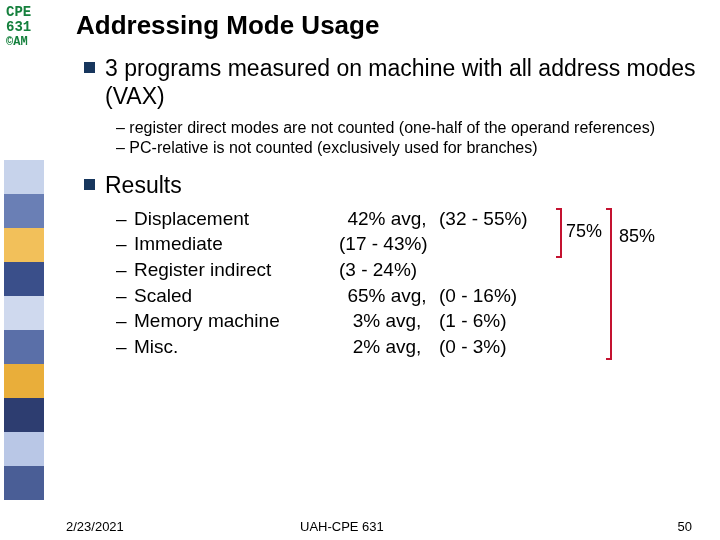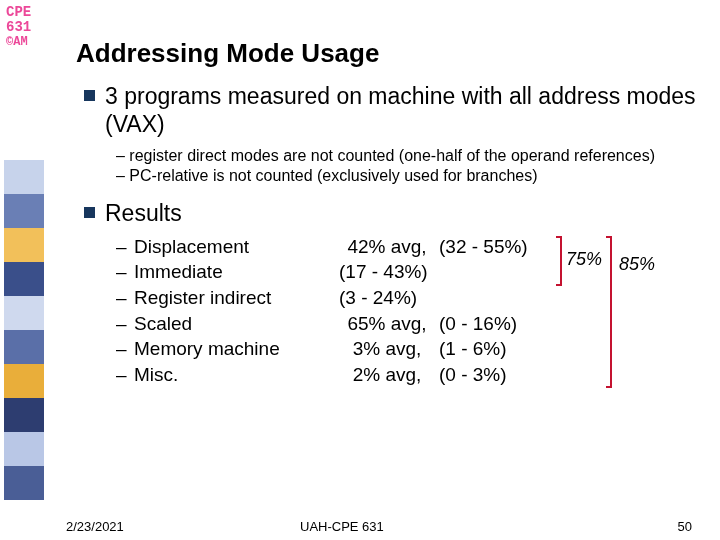--- a/index.html
+++ b/index.html
@@ -16,21 +16,21 @@
     left: 0; top: 0;
     width: 48px;
     height: 540px;
   }
   .course-code {
     position: absolute;
     left: 6px; top: 5px;
     font-family: "Courier New", monospace;
     font-weight: bold;
     font-size: 14px;
-    color: #ec4899;
+    color: #15803d;
     line-height: 1.05;
     white-space: pre;
   }
   .course-code .am { font-size: 12px; }
   .stripe {
     position: absolute;
     left: 4px;
     width: 40px;
     height: 340px;
     top: 160px;
@@ -40,21 +40,20 @@
   .stripe div { flex: 1; }
   .s1 { background:#c7d3eb; } .s2 { background:#6a7fb5; } .s3 { background:#f2c05a; }
   .s4 { background:#3a4f8a; } .s5 { background:#cfd9ee; } .s6 { background:#5a6fa8; }
   .s7 { background:#e9ae3a; } .s8 { background:#2d3d70; } .s9 { background:#b9c7e6; }
   .s10{ background:#4a5e96; }
 
   .content {
     position: absolute;
     left: 76px; top: 10px;
     width: 630px;
-    margin-top: 28px;
   }
   h1 {
     font-size: 26px;
     font-weight: bold;
     color: #000;
     margin-bottom: 14px;
   }
   .bullet-main {
     margin-left: 8px;
     margin-top: 14px;
@@ -101,21 +100,20 @@
     border-top: 2px solid #c41230;
     border-bottom: 2px solid #c41230;
     width: 6px;
   }
   .b75 { left: 440px; top: 2px; height: 50px; }
   .b85 { left: 490px; top: 2px; height: 152px; }
   .pct-label {
     position: absolute;
     font-size: 18px;
     color: #000;
-    font-style: italic;
   }
   .p75 { left: 450px; top: 15px; }
   .p85 { left: 503px; top: 20px; }
 
   .footer {
     position: absolute;
     left: 0; bottom: 6px;
     width: 720px;
     font-size: 13px;
     color: #000;

